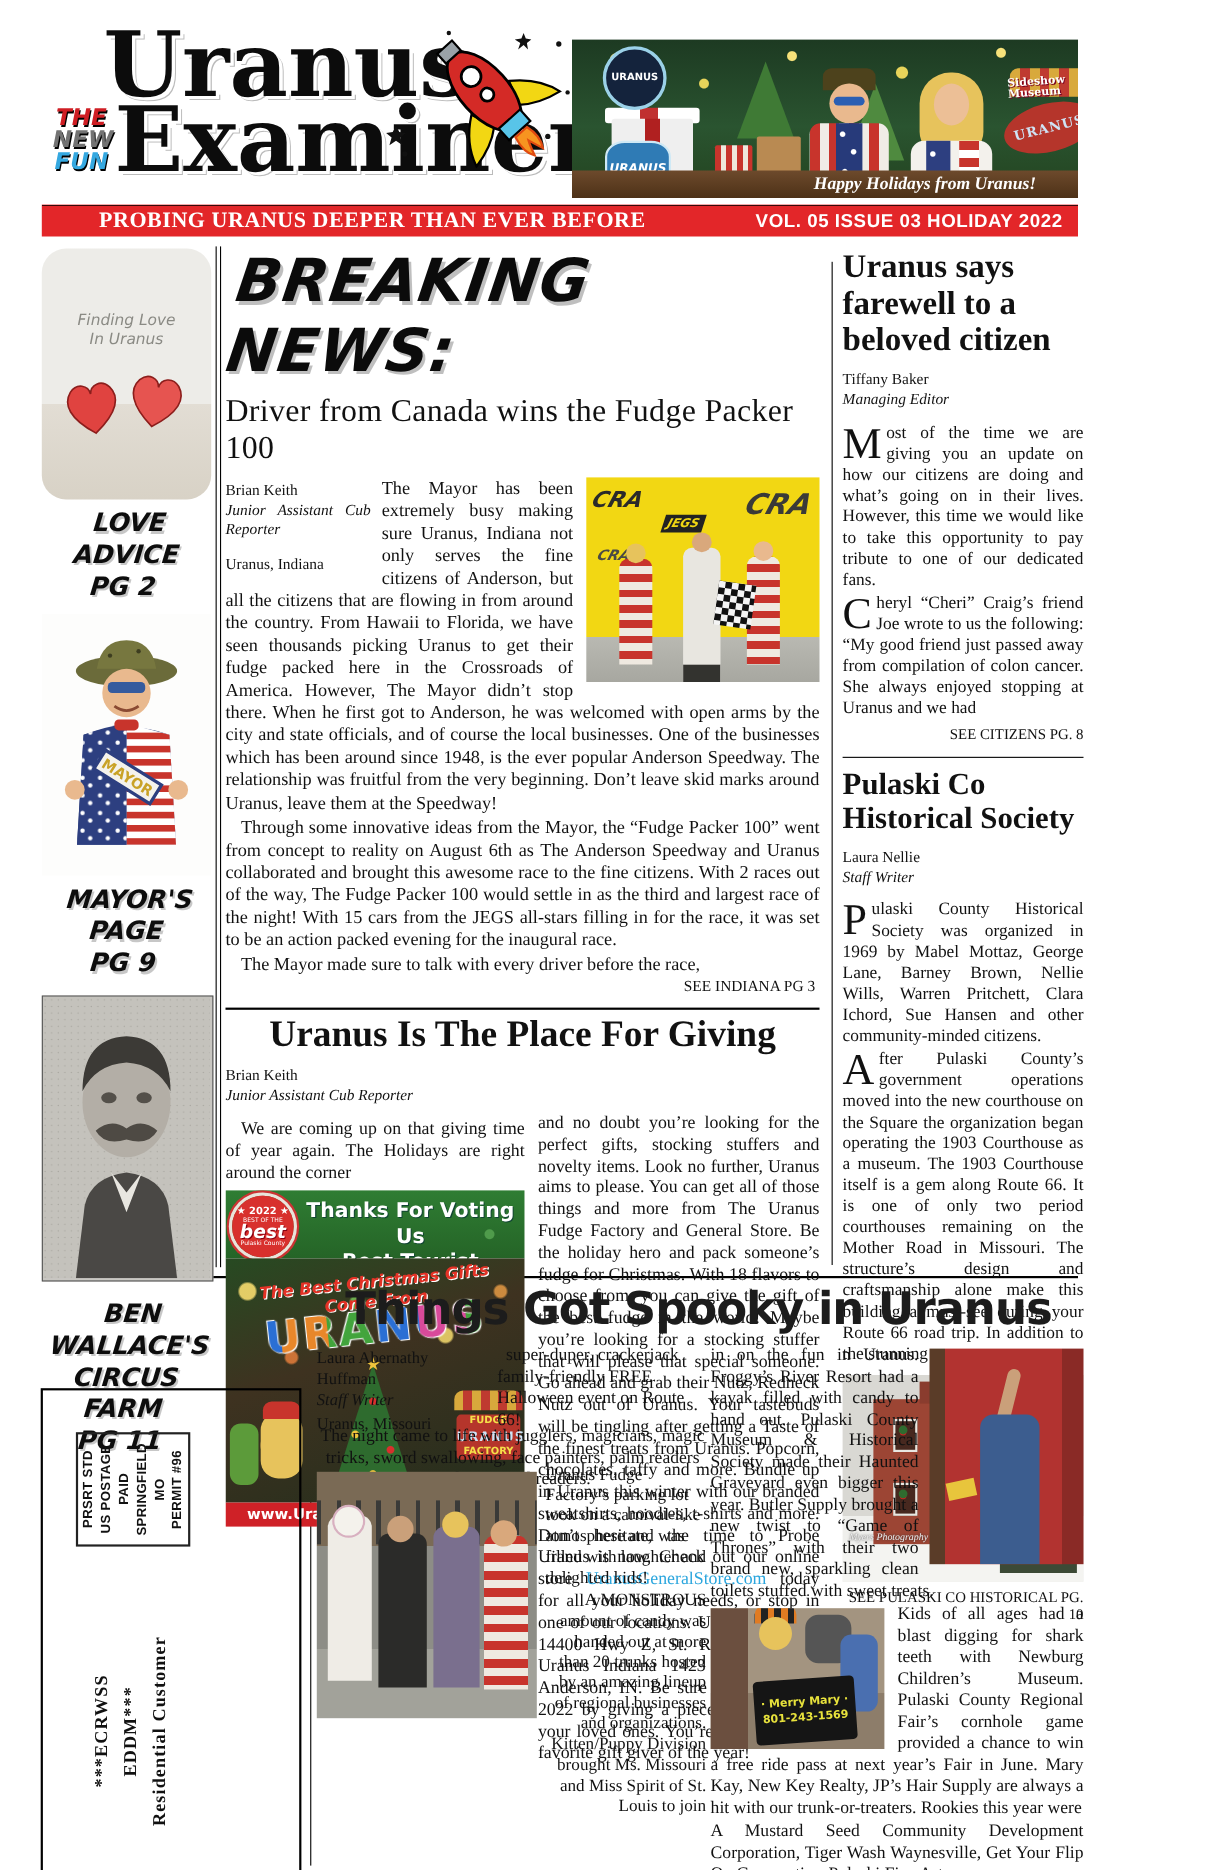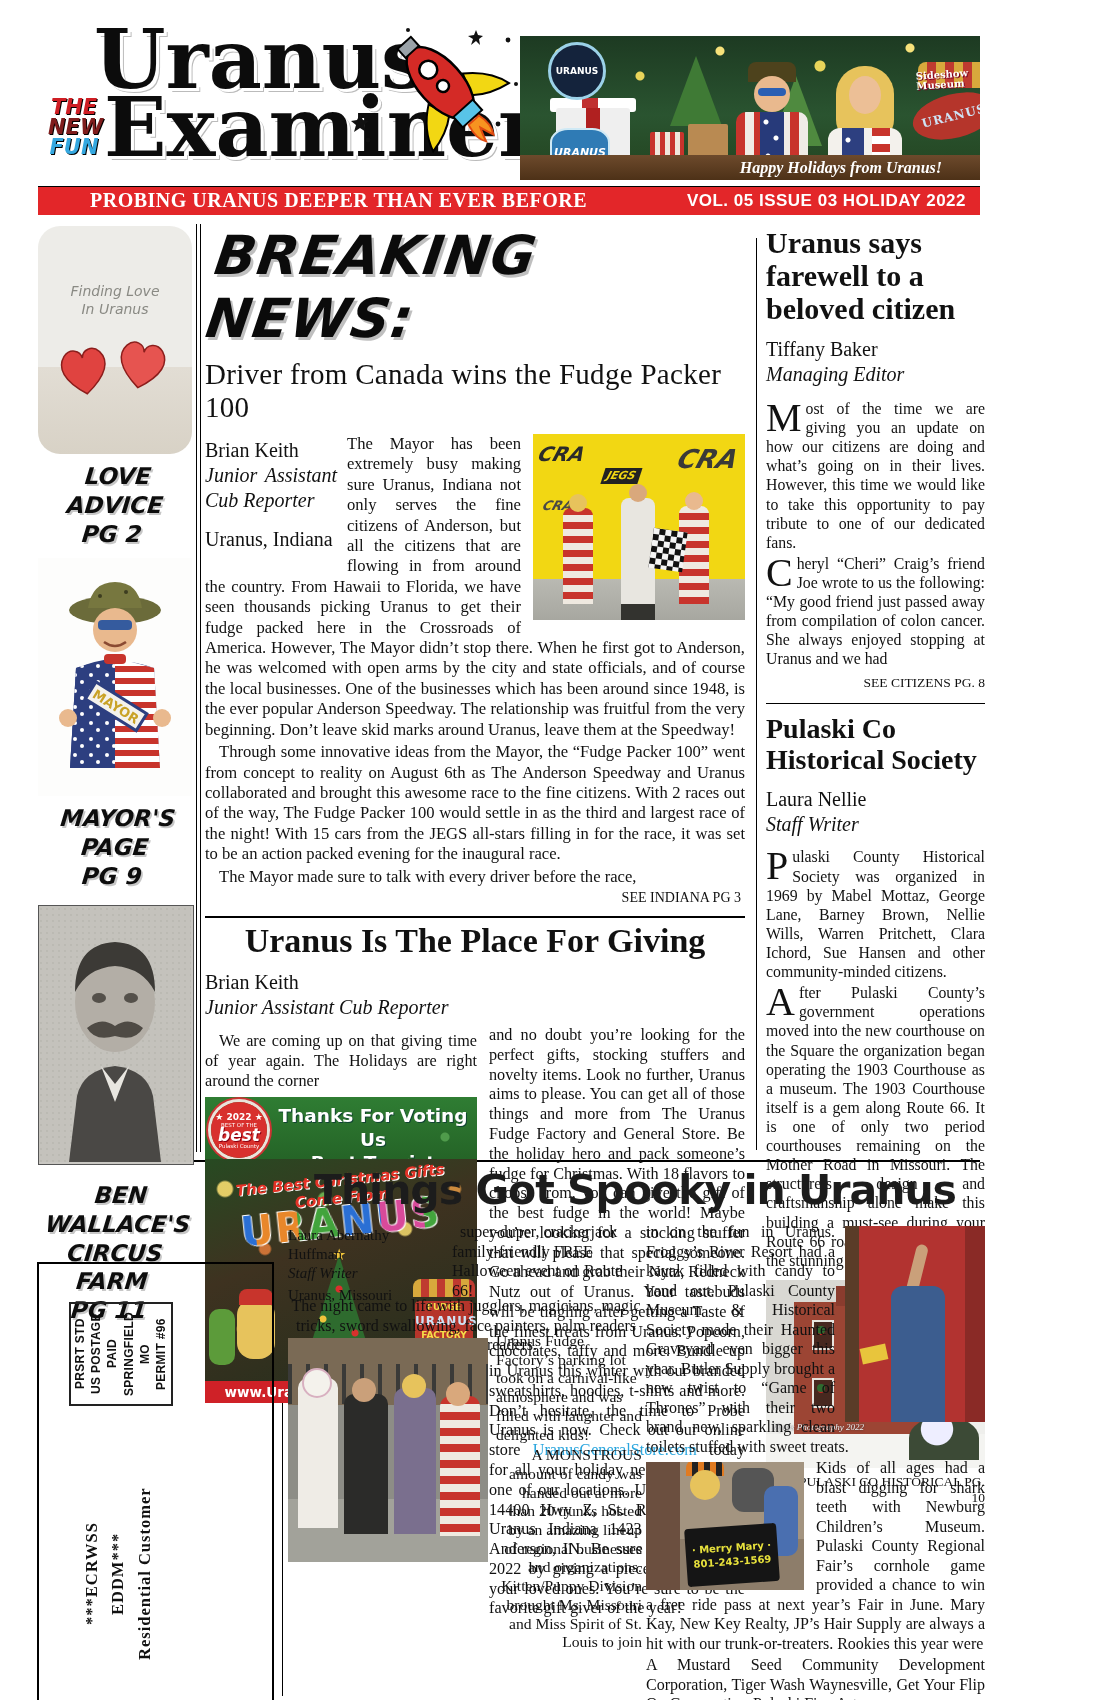--- a/index.html
+++ b/index.html
@@ -8,21 +8,21 @@
   
   .masthead{position:absolute;left:48px;top:24px;width:478px;height:156px;}
   .mast-line{position:absolute;font-family:"DejaVu Serif",serif;font-weight:bold;
              font-size:82px;line-height:1;color:#0c0c0c;text-shadow:3px 3px 0 #fff,4px 4px 0 #bbb;}
   .t1{left:46px;top:-6px;}
   .t2{left:56px;top:62px;}
   .tagline{position:absolute;left:0;top:74px;width:52px;text-align:center;
            font-family:"DejaVu Sans",sans-serif;font-weight:bold;font-style:italic;
            font-size:21px;line-height:.95;}
   .tag-the{color:#cf1e24;text-shadow:1px 1px 0 #000;}
-  .tag-new{color:#7f1d1d;text-shadow:1px 1px 0 #000;}
+  .tag-new{color:#737373;text-shadow:1px 1px 0 #000;}
   .tag-fun{color:#35a8e0;text-shadow:1px 1px 0 #000;}
   .rocket{position:absolute;left:300px;top:-4px;width:178px;height:138px;}
   
   .hdr-photo{position:absolute;left:520px;top:36px;width:460px;height:144px;overflow:hidden;
     background:
       radial-gradient(circle 6px at 40px 18px,#f7e27a 0 5px,transparent 6px),
       radial-gradient(circle 5px at 120px 40px,#e8d45a 0 4px,transparent 5px),
       radial-gradient(circle 5px at 200px 15px,#f7e27a 0 4px,transparent 5px),
       radial-gradient(circle 6px at 300px 30px,#e8d45a 0 5px,transparent 6px),
       radial-gradient(circle 5px at 390px 12px,#f7e27a 0 4px,transparent 5px),
@@ -86,21 +86,21 @@
   .love-photo .cap{position:absolute;left:0;top:56px;width:100%;text-align:center;
       color:#8a8a84;font-family:"DejaVu Sans",sans-serif;font-size:14px;line-height:1.3;font-style:italic;}
   .heart{position:absolute;width:56px;height:52px;}
   .mayor-photo{position:relative;width:154px;height:238px;margin:10px 0 8px;background:#fdfdfc;overflow:hidden;}
   .ben-photo{position:relative;width:154px;height:258px;margin:14px 0 16px;background:#c9c7c2;overflow:hidden;border:1px solid #555;}
   
   .center-col{position:absolute;left:205px;top:222px;width:540px;}
   .kicker{font-family:"DejaVu Sans",sans-serif;font-weight:bold;font-style:italic;transform:skewX(-8deg);
       font-size:54px;letter-spacing:1px;color:#0b0b0b;text-shadow:3px 3px 0 rgba(0,0,0,.25);margin:2px 0 2px 6px;}
   .headline1{font-size:29px;margin:8px 0 10px;font-weight:normal;letter-spacing:.3px;}
-  .byline{font-size:20px;line-height:1.25;}
+  .byline{font-size:14px;line-height:1.25;}
   .byline .role{font-style:italic;}
   .byline .dateline{margin-top:14px;}
   .b-byline{float:left;width:132px;margin:4px 10px 6px 0;}
   .race-photo{float:right;width:212px;height:186px;margin:0 0 8px 12px;position:relative;overflow:hidden;
       background:linear-gradient(180deg,#f2d713 0 78%,#b9b9b2 78%,#a7a7a0 100%);}
   .race-streak{position:absolute;color:#222;font-family:"DejaVu Sans",sans-serif;font-weight:bold;
       font-style:italic;transform:skewX(-18deg);}
   .race-person{position:absolute;border-radius:8px 8px 0 0;}
   .race-flag{position:absolute;width:34px;height:40px;
       background:repeating-conic-gradient(#111 0 25%,#f4f4f4 0 50%);background-size:12px 12px;transform:rotate(8deg);}

